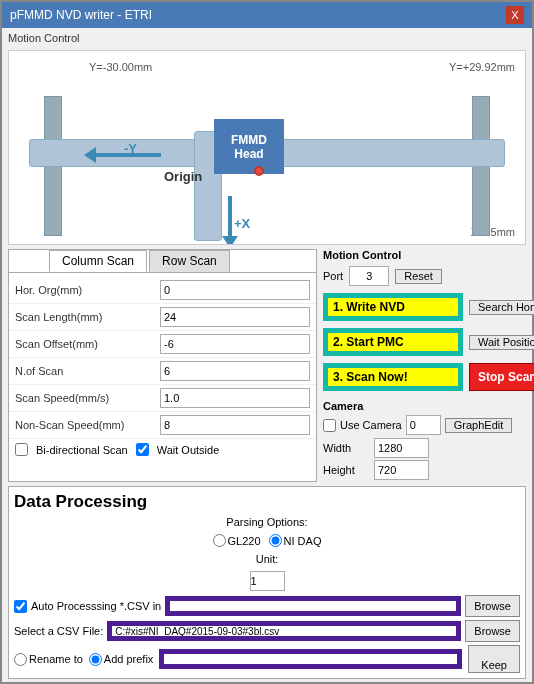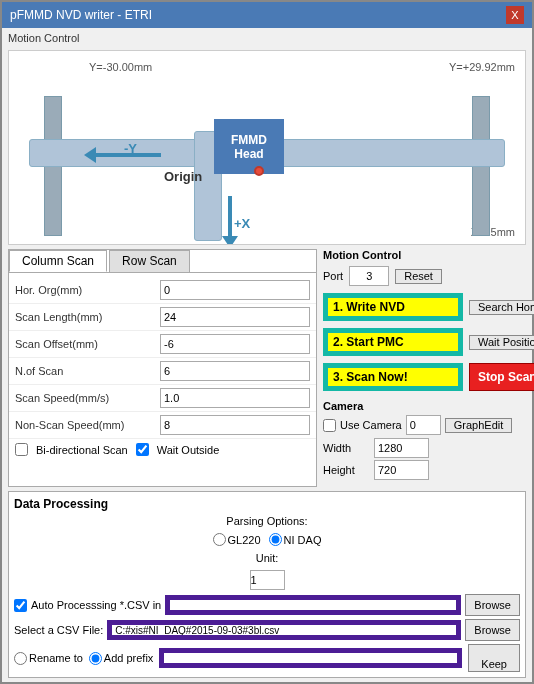--- a/index.html
+++ b/index.html
@@ -239,20 +239,21 @@
       border: 1px solid #aaa;
       border-bottom: none;
       background: #e0e0e0;
       cursor: pointer;
       font-size: 12px;
       margin-right: 2px;
     }
     .tab.active {
       background: white;
       border-bottom: 1px solid white;
+      margin-left: 40px;
     }
     .scan-fields {
       padding: 4px 0;
     }
     .field-row {
       display: flex;
       align-items: center;
       padding: 3px 6px;
       border-bottom: 1px solid #eee;
     }
@@ -362,21 +363,21 @@
       font-size: 11px;
       padding: 1px 3px;
     }
     
     .data-proc {
       border: 1px solid #aaa;
       padding: 5px;
       background: white;
     }
     .dp-title {
-      font-size: 12px;
+      font-size: 17px;
       font-weight: bold;
       margin-bottom: 4px;
     }
     .dp-row {
       display: flex;
       align-items: center;
       gap: 6px;
       margin-bottom: 4px;
       flex-wrap: wrap;
       flex-direction: column;

